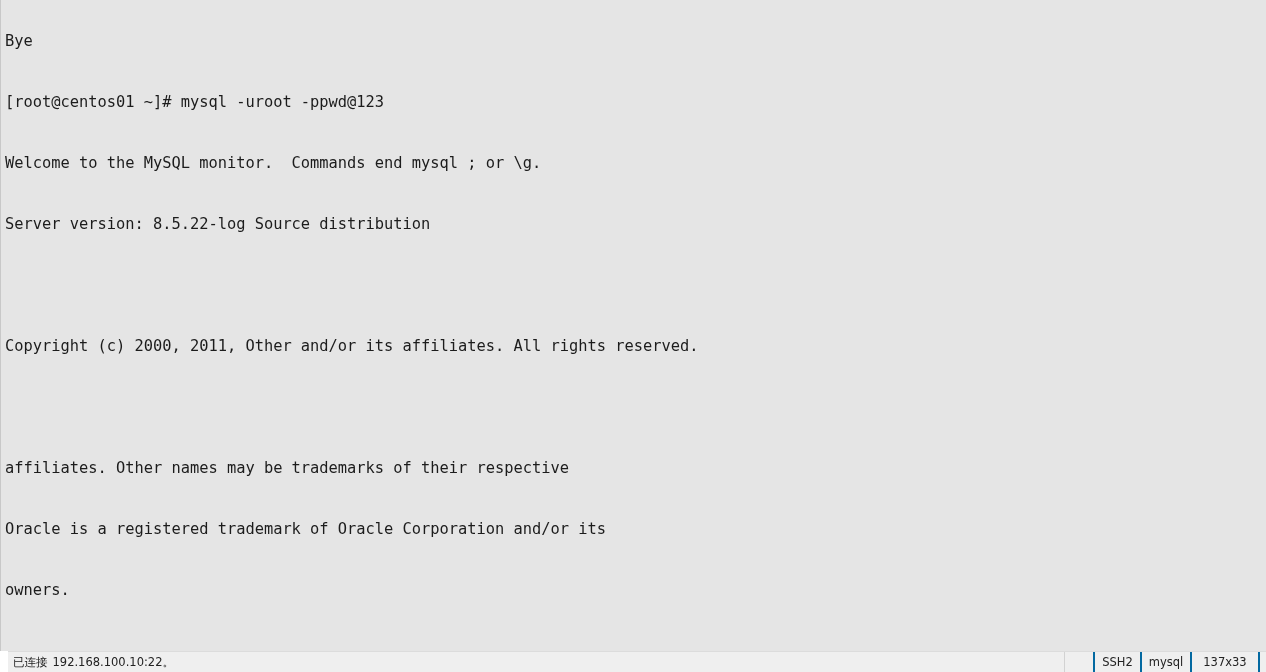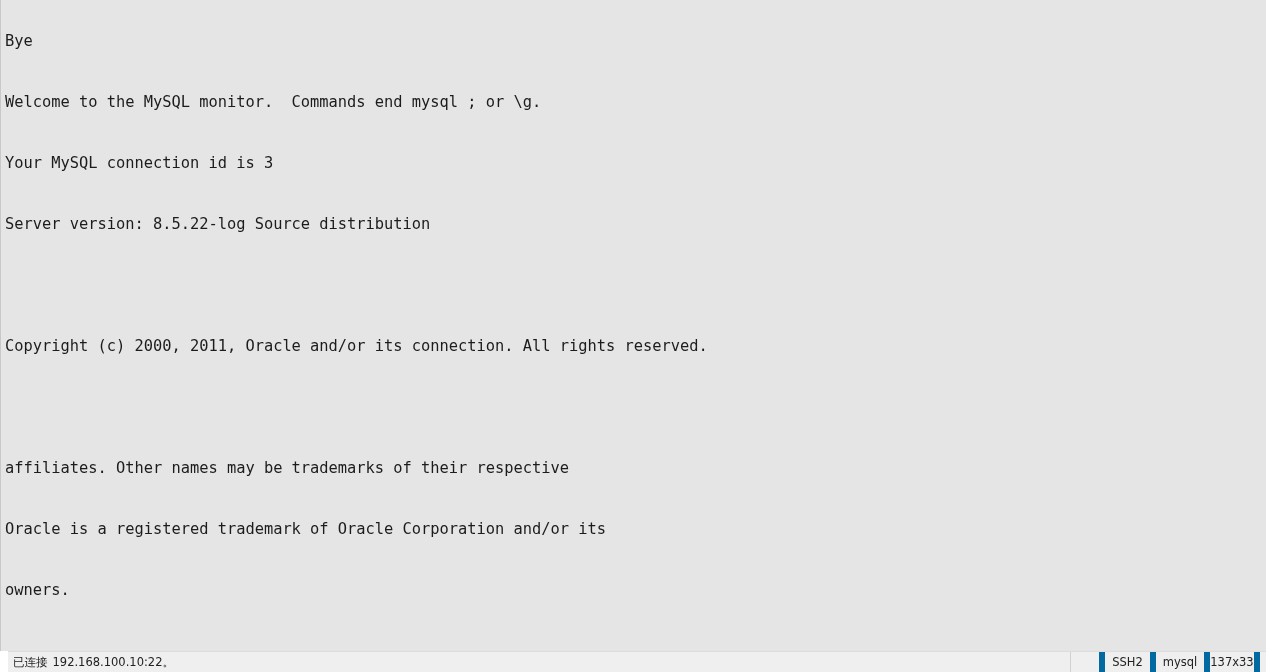--- a/index.html
+++ b/index.html
@@ -92,25 +92,25 @@
     display: flex;
     align-items: center;
     height: 21px;
     white-space: nowrap;
   }
 
   .status-cell {
     height: 21px;
     line-height: 21px;
     padding: 0 7px;
-    border-left: 6px solid #0369a1;
+    border-left: 2px solid #0369a1;
   }
 
   .status-cell.narrow {
-    padding: 0 0;
+    padding: 0 11px;
   }
 
   .status-cell.clipped {
     padding-right: 0;
     overflow: hidden;
     max-width: 10px;
   }
 
   .status-pad {
     width: 28px;
@@ -119,25 +119,25 @@
   }
 </style>
 </head>
 <body>
 
 <div id="app">
 
   <div id="terminal">
     <div id="term-lines">
       <div class="tline">Bye</div>
+      <div class="tline">[root@centos01 ~]# mysql -uroot -ppwd@123</div>
       <div class="tline">Welcome to the MySQL monitor.  Commands end mysql ; or \g.</div>
-      <div class="tline">Your MySQL connection id is 3</div>
       <div class="tline">Server version: 8.5.22-log Source distribution</div>
       <div class="tline blank"></div>
-      <div class="tline">Copyright (c) 2000, 2011, Oracle and/or its connection. All rights reserved.</div>
+      <div class="tline">Copyright (c) 2000, 2011, Other and/or its affiliates. All rights reserved.</div>
       <div class="tline blank"></div>
       <div class="tline">affiliates. Other names may be trademarks of their respective</div>
       <div class="tline">Oracle is a registered trademark of Oracle Corporation and/or its</div>
       <div class="tline">owners.</div>
       
       
       
       
       
       

